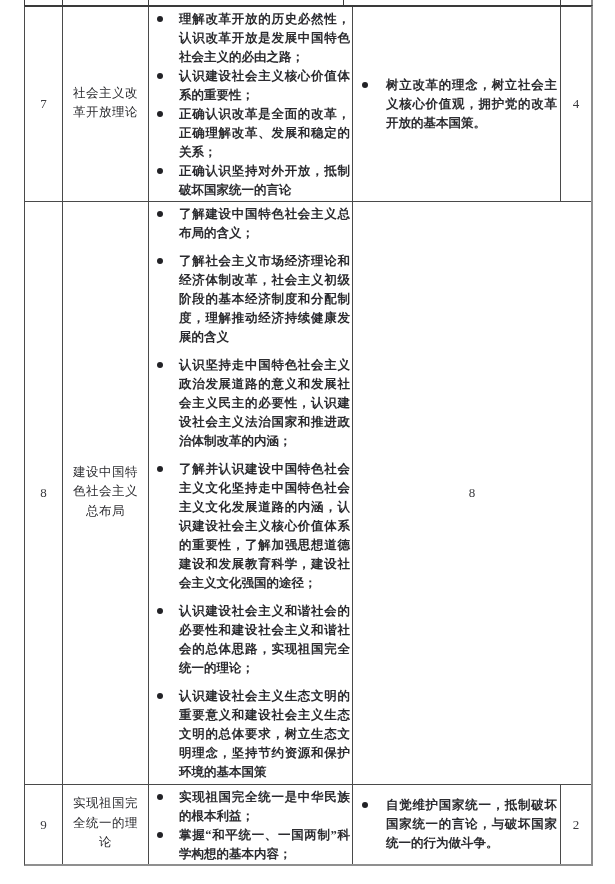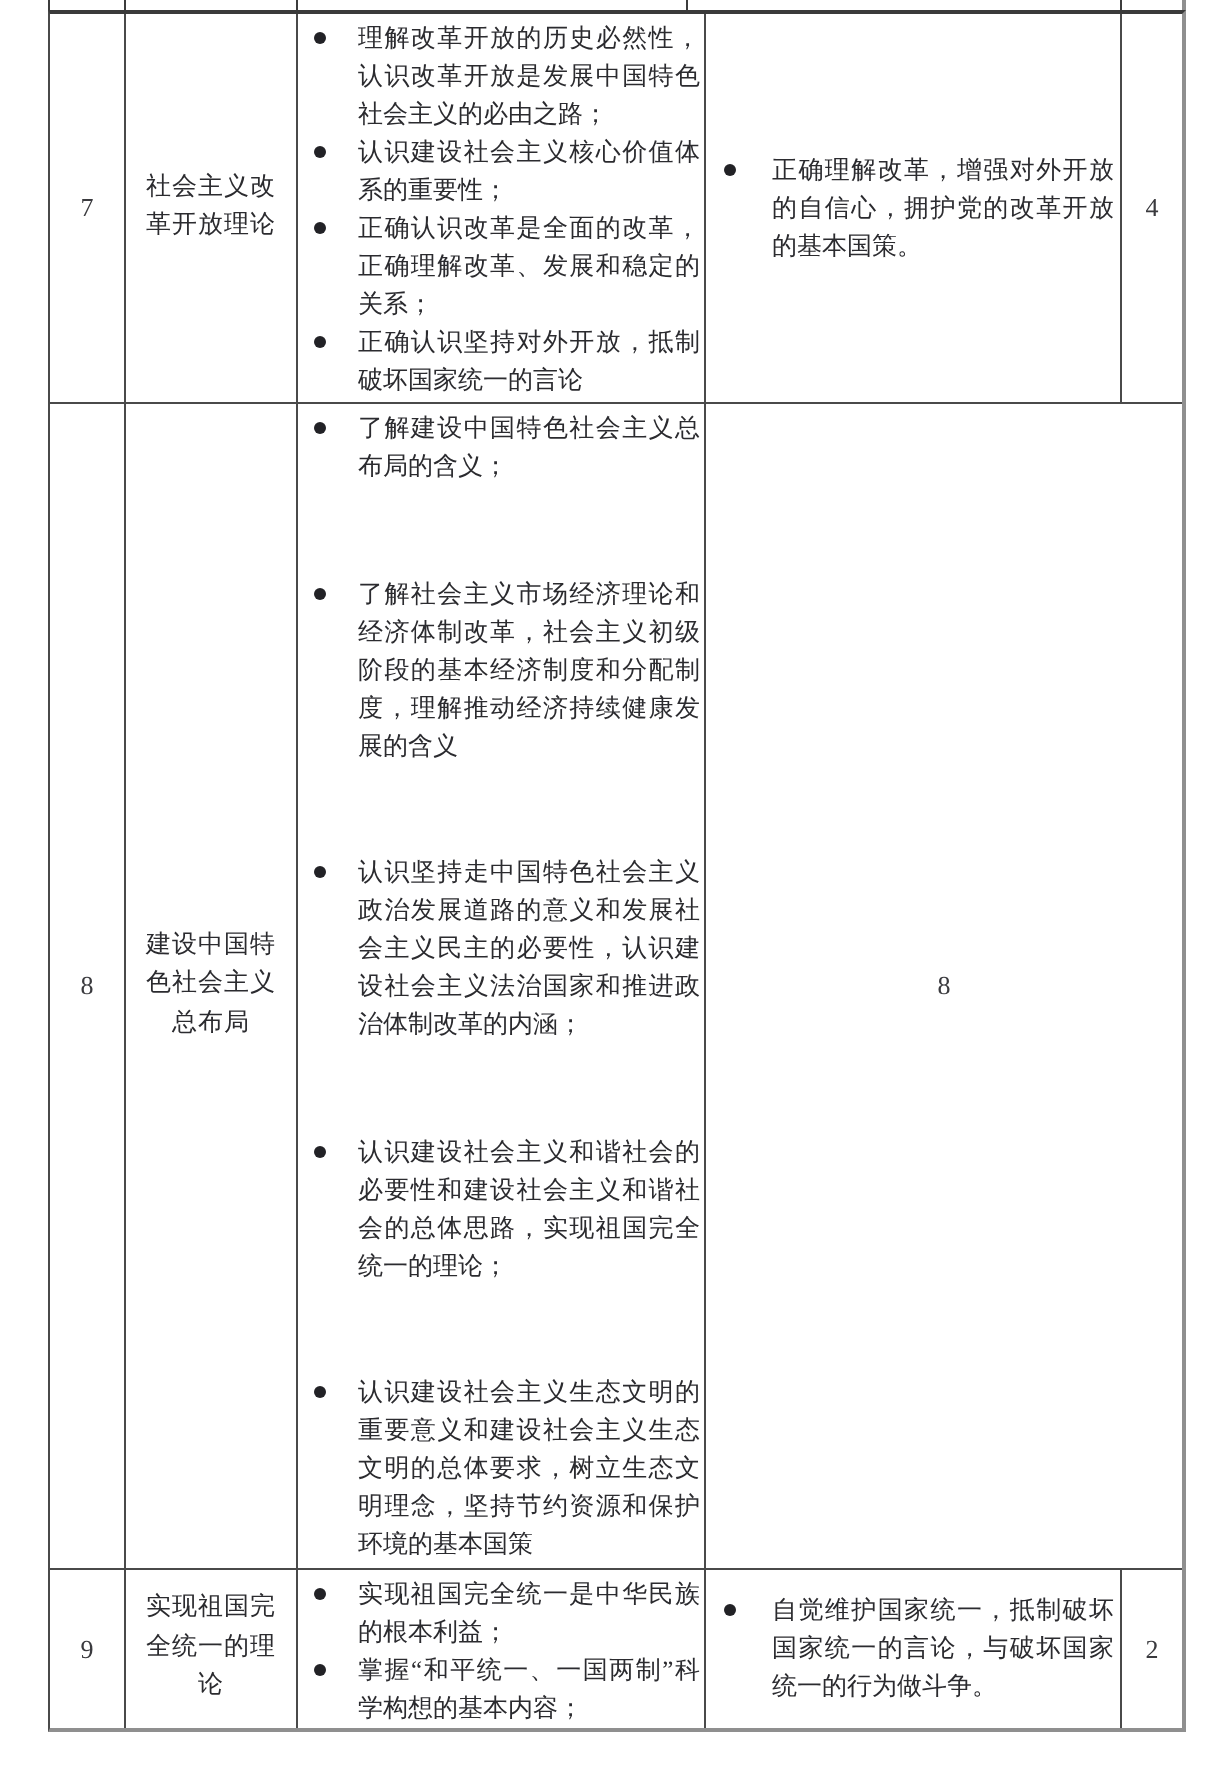--- a/index.html
+++ b/index.html
@@ -43,21 +43,21 @@
     padding:0 8px;letter-spacing:0.5px;font-family:Liberation Mono, monospace;
   }
 
   ul.items{list-style:none;margin:0;display:flex;flex-direction:column;}
   .c-obj ul.items{
     height:100%;box-sizing:border-box;
     padding:3px 2px 2px 7px;justify-content:space-between;
   }
   .c-val ul.items{padding:0 3px 0 8px;}
 
-  li.item{display:flex;align-items:flex-start;}
+  li.item{display:flex;align-items:flex-start;font-weight:bold;}
   .bullet{
     flex:none;width:6px;height:6px;border-radius:50%;
     background:#222226;margin-top:6px;
   }
   .c-obj .bullet{margin-left:1px;margin-right:16px;}
   .c-val .bullet{margin-left:1px;margin-right:18px;}
   .txt{
     flex:1;font-size:12.5px;line-height:19px;
     text-align:justify;color:#2b2b2f;
   }
@@ -99,21 +99,21 @@
           <li class="item">
             <span class="bullet"></span>
             <span class="txt">正确认识坚持对外开放，抵制破坏国家统一的言论</span>
           </li>
         </ul>
     </div>
     <div class="cell c-val">
       <ul class="items">
           <li class="item">
             <span class="bullet"></span>
-            <span class="txt">正确理解改革，增强对外开放的自信心，拥护党的改革开放的基本国策。</span>
+            <span class="txt">树立改革的理念，树立社会主义核心价值观，拥护党的改革开放的基本国策。</span>
           </li>
         </ul>
     </div>
     <div class="cell c-hrs">
       <span class="hrs">4</span>
     </div>
   </div>
 
   <div class="row">
     <div class="cell c-num">
@@ -128,20 +128,24 @@
             <span class="bullet"></span>
             <span class="txt">了解建设中国特色社会主义总布局的含义；</span>
           </li>
           <li class="item">
             <span class="bullet"></span>
             <span class="txt">了解社会主义市场经济理论和经济体制改革，社会主义初级阶段的基本经济制度和分配制度，理解推动经济持续健康发展的含义</span>
           </li>
           <li class="item">
             <span class="bullet"></span>
             <span class="txt">认识坚持走中国特色社会主义政治发展道路的意义和发展社会主义民主的必要性，认识建设社会主义法治国家和推进政治体制改革的内涵；</span>
+          </li>
+          <li class="item">
+            <span class="bullet"></span>
+            <span class="txt">了解并认识建设中国特色社会主义文化坚持走中国特色社会主义文化发展道路的内涵，认识建设社会主义核心价值体系的重要性，了解加强思想道德建设和发展教育科学，建设社会主义文化强国的途径；</span>
           </li>
           <li class="item">
             <span class="bullet"></span>
             <span class="txt">认识建设社会主义和谐社会的必要性和建设社会主义和谐社会的总体思路，实现祖国完全统一的理论；</span>
           </li>
           <li class="item">
             <span class="bullet"></span>
             <span class="txt">认识建设社会主义生态文明的重要意义和建设社会主义生态文明的总体要求，树立生态文明理念，坚持节约资源和保护环境的基本国策</span>
           </li>
         </ul>

